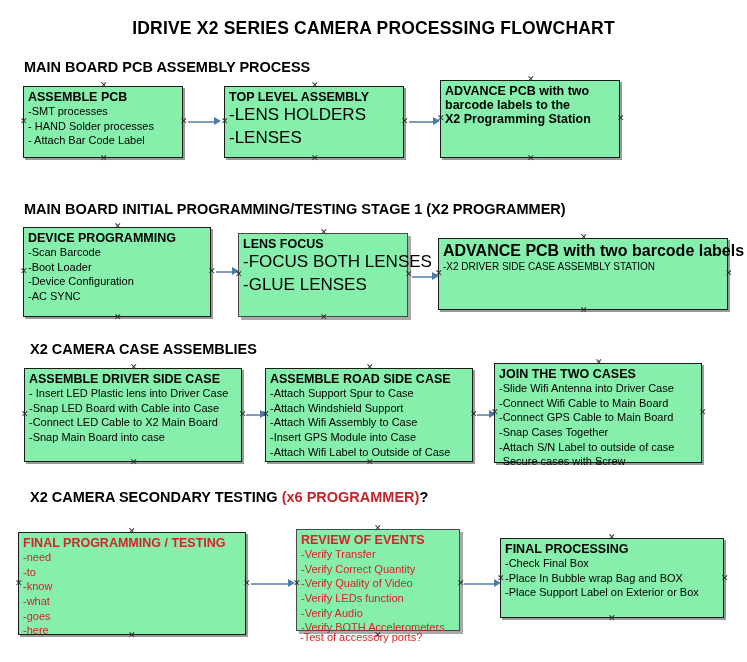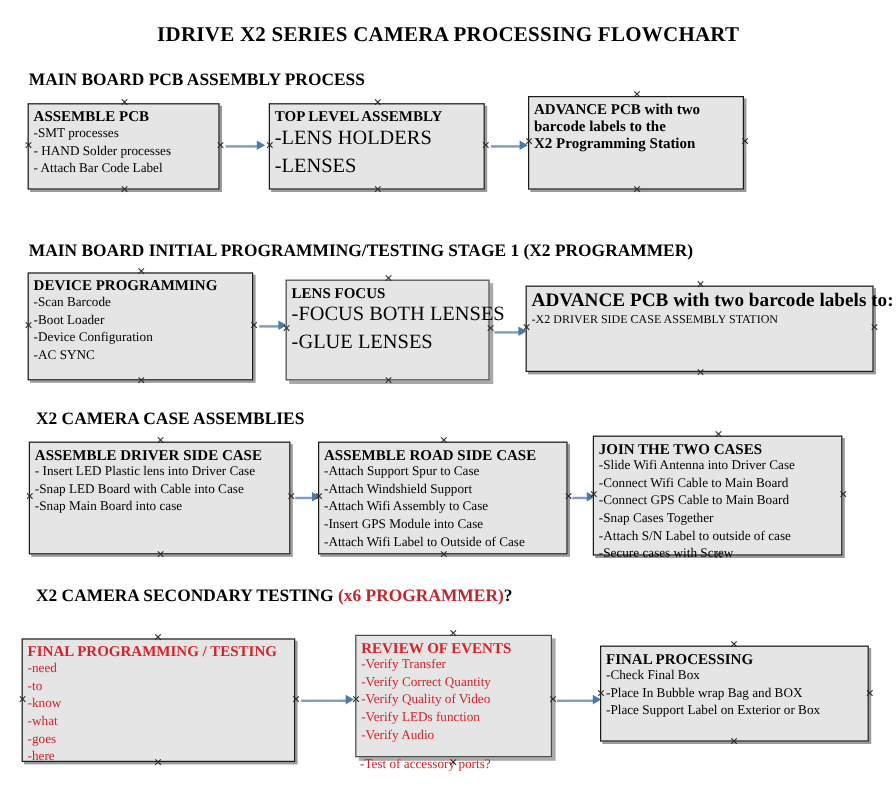--- a/index.html
+++ b/index.html
@@ -4,21 +4,21 @@
 <style>
   html,body{margin:0;padding:0;}
   body{
     width:747px;height:662px;
     background:#ffffff;
     font-family:"Liberation Sans", sans-serif;
     color:#000000;
     overflow:hidden;
     position:relative;
   }
-  #canvas{position:absolute;left:0;top:0;width:720px;height:662px;font-family:Liberation Serif, serif;}
+  #canvas{position:absolute;left:0;top:0;width:720px;height:662px;}
 
   .title{
     position:absolute;
     width:747px;
     text-align:center;
     font-size:17.5px;
     font-weight:bold;
     letter-spacing:0.2px;
     color:#000;
   }
@@ -28,21 +28,21 @@
     font-weight:bold;
     color:#000;
     white-space:nowrap;
   }
   .section-head .accent{color:#c0262c;}
   .section-head .tail{color:#000;}
 
   
   .box{
     position:absolute;
-    background:#e5e5e5;
+    background:#86efac;
     border:1px solid #1a1a1a;
     box-sizing:border-box;
     box-shadow:2px 2px 0 0 #9a9a9a;
     padding:3px 4px 2px 4px;
   }
   .box.greyframe{
     border:1px solid #4a4a4a;
     box-shadow:3px 3px 0 0 #a9a9a9;
   }
   .box-title{
@@ -184,20 +184,21 @@
   <div class="hx" style="left:580px;top:307px;"></div>
   <div class="hx" style="left:435px;top:270px;"></div>
   <div class="hx" style="left:725px;top:270px;"></div>
 
   <div class="section-head" style="left:30px;top:341px;">X2 CAMERA CASE ASSEMBLIES</div>
 
   <div class="box" style="left:24px;top:368px;width:218px;height:94px;">
     <div class="box-title">ASSEMBLE DRIVER SIDE CASE</div>
     <div class="box-line">- Insert LED Plastic lens into Driver Case</div>
     <div class="box-line">-Snap LED Board with Cable into Case</div>
+    <div class="box-line">-Connect LED Cable to X2 Main Board</div>
     <div class="box-line">-Snap Main Board into case</div>
   </div>
   <div class="hx" style="left:130px;top:364px;"></div>
   <div class="hx" style="left:130px;top:459px;"></div>
   <div class="hx" style="left:21px;top:411px;"></div>
   <div class="hx" style="left:239px;top:411px;"></div>
 
   <div class="conn" style="left:246px;top:414px;width:16px;"></div>
   <div class="arrowhead" style="left:260px;top:410px;"></div>
 
@@ -252,20 +253,21 @@
   <div class="conn" style="left:251px;top:583px;width:39px;"></div>
   <div class="arrowhead" style="left:288px;top:579px;"></div>
 
   <div class="box greyframe red" style="left:296px;top:529px;width:164px;height:102px;">
     <div class="box-title">REVIEW OF EVENTS</div>
     <div class="box-line">-Verify Transfer</div>
     <div class="box-line">-Verify Correct Quantity</div>
     <div class="box-line">-Verify Quality of Video</div>
     <div class="box-line">-Verify LEDs function</div>
     <div class="box-line">-Verify Audio</div>
+    <div class="box-line">-Verify BOTH Accelerometers</div>
   </div>
   <div class="overflow-line" style="left:300px;top:630px;">-Test of accessory ports?</div>
   <div class="hx" style="left:374px;top:525px;"></div>
   <div class="hx" style="left:374px;top:632px;"></div>
   <div class="hx" style="left:293px;top:580px;"></div>
   <div class="hx" style="left:457px;top:580px;"></div>
 
   <div class="conn" style="left:464px;top:583px;width:32px;"></div>
   <div class="arrowhead" style="left:494px;top:579px;"></div>
 

